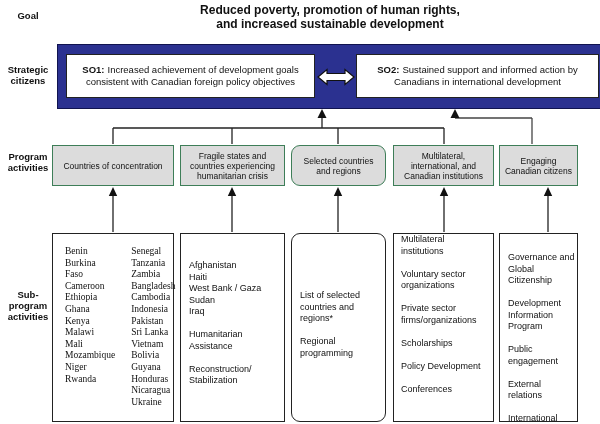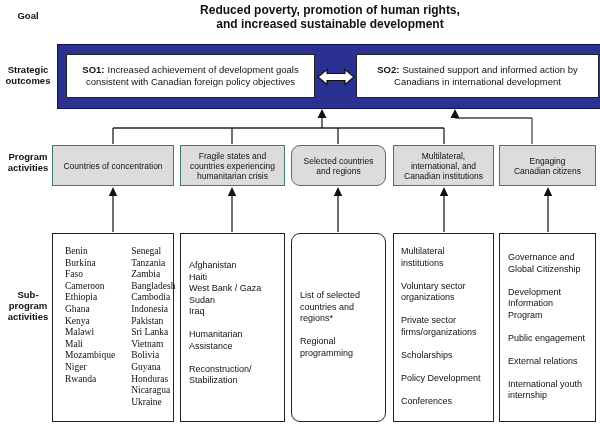--- a/index.html
+++ b/index.html
@@ -50,42 +50,42 @@
   }
   .white-box {
     position:absolute; top:233px; height:189px; background:#fff;
     border:1.5px solid #222; box-sizing:border-box;
     font-size:9px; line-height:11.5px;
   }
   .c1 { left:52px;  width:122px; }
   .c2 { left:180px; width:105px; }
   .c3 { left:291px; width:95px;border-radius:9px;  }
   .c4 { left:393px; width:101px; }
-  .c5 { left:499px; width:97px;  }
+  .c5 { left:499px; width:79px;  }
 
   #wb1 { display:flex; gap:16px; padding:12px 1px 0 12px;
          font-family:"Liberation Serif", serif; font-size:9.5px; line-height:11.6px; }
   .country-col { white-space:pre-line; }
   .paras { white-space:pre-line; }
   #wb2 { padding:26px 4px 8px 8px; }
   #wb3 { padding:56px 4px 8px 8px; }
-  #wb4 { padding:12px 2px 0 7px; }
+  #wb4 { padding:0 2px 0 7px; }
   #wb5 { padding:18px 2px 0 8px; }
 </style>
 </head>
 <body>
 
 <div class="canvas">
 
   <div class="title">Reduced poverty, promotion of human rights,
 and increased sustainable development</div>
 
   <div class="side-label" id="lbl-goal">Goal</div>
   <div class="side-label" id="lbl-so">Strategic
-outcomes</div>
+citizens</div>
   <div class="side-label" id="lbl-pa">Program
 activities</div>
   <div class="side-label" id="lbl-spa">Sub-
 program
 activities</div>
 
   <div class="blue-box">
     <div class="so-box" id="so1">
       <div class="so-text"><b>SO1:</b><span>Increased achievement of development goals consistent with Canadian foreign policy objectives</span></div>
     </div>

